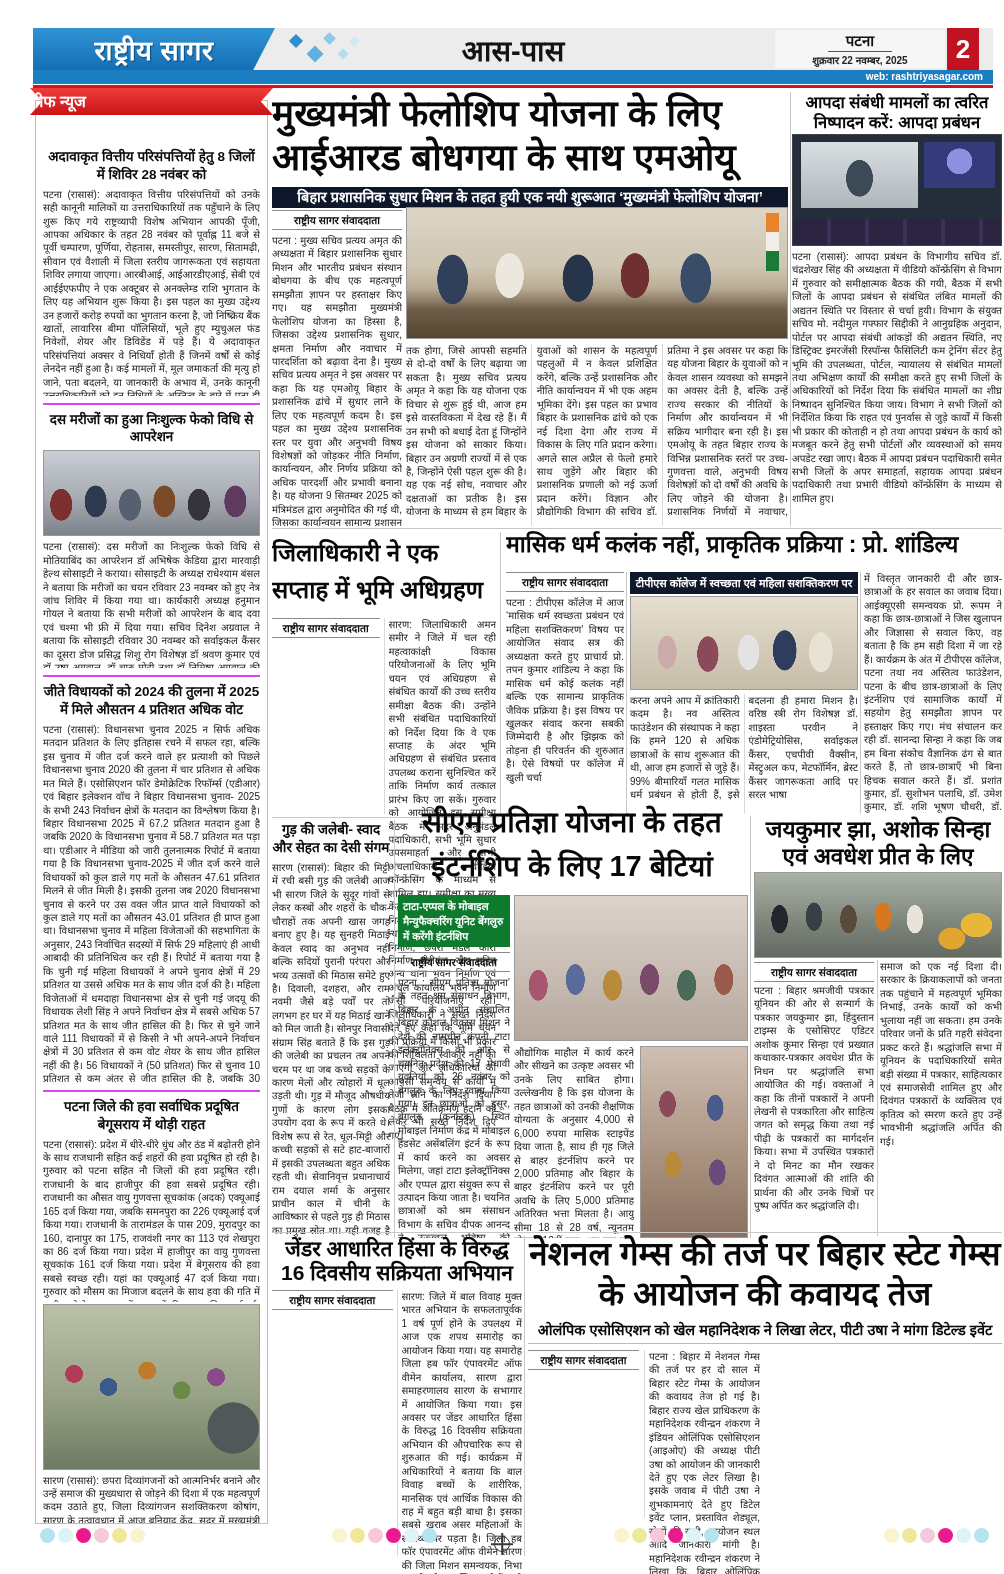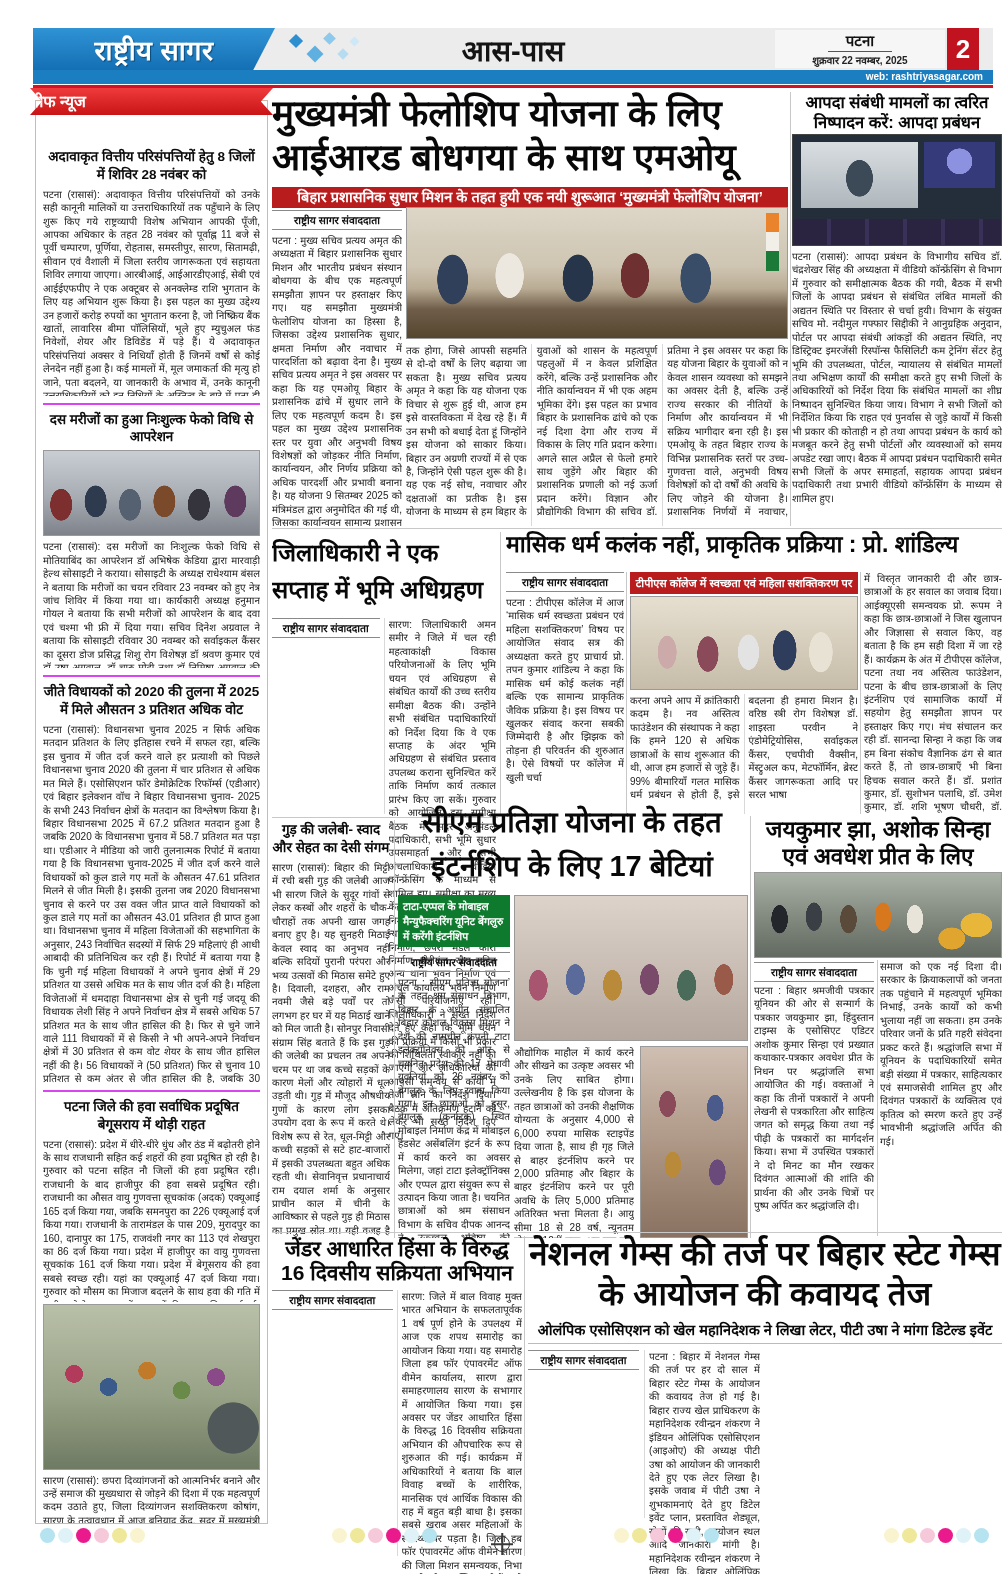--- a/index.html
+++ b/index.html
@@ -85,21 +85,21 @@
   #ph-tribute{background:
     radial-gradient(ellipse 26px 20px at 90% 62%,#e8b73a 60%,transparent 62%),
     radial-gradient(ellipse 22px 18px at 80% 78%,#e0a52e 60%,transparent 62%),
     radial-gradient(ellipse 14px 24px at 10% 55%,#23262b 58%,transparent 60%),
     radial-gradient(ellipse 14px 24px at 24% 52%,#3a3f46 58%,transparent 60%),
     radial-gradient(ellipse 14px 24px at 38% 55%,#5a4a3a 58%,transparent 60%),
     radial-gradient(ellipse 14px 24px at 52% 52%,#d8781e 58%,transparent 60%),
     radial-gradient(ellipse 14px 24px at 65% 55%,#e8e4da 58%,transparent 60%),
     linear-gradient(180deg,#aab2a8 0%,#7d857b 60%,#636a61 100%)}
   
-  .redbanner{background:#b91c1c;color:#fff;font-weight:800;text-align:center;overflow:hidden}
+  .redbanner{background:#0f172a;color:#fff;font-weight:800;text-align:center;overflow:hidden}
   .greenbanner{background:#0e7a2d;color:#fff;font-weight:800;font-size:10.5px;line-height:1.45;padding:4px 5px;overflow:hidden}
   
   .dots{position:absolute;display:flex}
   .dot{width:15px;height:15px;border-radius:50%;margin-right:3px;display:inline-block}
   .regmark{position:absolute;width:16px;height:16px;border:1.5px solid #3a3a3a;border-radius:50%}
   .regmark::before{content:"";position:absolute;left:50%;top:-4px;bottom:-4px;width:1.5px;background:#3a3a3a;transform:translateX(-50%)}
   .regmark::after{content:"";position:absolute;top:50%;left:-4px;right:-4px;height:1.5px;background:#3a3a3a;transform:translateY(-50%)}
 </style>
 </head>
 <body>
@@ -125,21 +125,21 @@
   <div class="webstrip">web: rashtriyasagar.com</div>
   <div class="redline"></div>
 
   <div class="ribbon">ब्रीफ न्यूज</div>
   <div class="briefbox">
     <div class="bh first">अदावाकृत वित्तीय परिसंपत्तियों हेतु 8 जिलों में शिविर 28 नवंबर को</div>
     <div class="bt" style="height:208px">पटना (रासासं): अदावाकृत वित्तीय परिसंपत्तियों को उनके सही कानूनी मालिकों या उत्तराधिकारियों तक पहुँचाने के लिए शुरू किए गये राष्ट्रव्यापी विशेष अभियान आपकी पूँजी, आपका अधिकार के तहत 28 नवंबर को पूर्वाह्न 11 बजे से पूर्वी चम्पारण, पूर्णिया, रोहतास, समस्तीपुर, सारण, सितामढ़ी, सीवान एवं वैशाली में जिला स्तरीय जागरूकता एवं सहायता शिविर लगाया जाएगा। आरबीआई, आईआरडीएआई, सेबी एवं आईईएफपीए ने एक अक्टूबर से अनक्लेम्ड राशि भुगतान के लिए यह अभियान शुरू किया है। इस पहल का मुख्य उद्देश्य उन हजारों करोड़ रुपयों का भुगतान करना है, जो निष्क्रिय बैंक खातों, लावारिस बीमा पॉलिसियों, भूले हुए म्युचुअल फंड निवेशों, शेयर और डिविडेंड में पड़े हैं। ये अदावाकृत परिसंपत्तियां अक्सर वे निधियाँ होती हैं जिनमें वर्षों से कोई लेनदेन नहीं हुआ है। कई मामलों में, मूल जमाकर्ता की मृत्यु हो जाने, पता बदलने, या जानकारी के अभाव में, उनके कानूनी उत्तराधिकारियों को इन निधियों के अस्तित्व के बारे में पता ही नहीं होता। राज्य स्तरीय बैंकर्स समिति के मार्गदर्शन में जिला के लीड बैंक द्वारा आयोजित इस शिविर में नागरिकों को बैंक खातों में अदावाकृत जमा, बीमा दावे, डिविडेंड, शेयर और म्युचुअल फंड जैसी योजनाओं के दावा प्रक्रिया में सहायता की जाएगी। इन शिविरों में सभी प्रमुख बैंक, बीमा कंपनियों, पेंशन विभाग, सेबी, आईईपीएफ की सहभागिता रहेगी।</div>
     <div class="bh">दस मरीजों का हुआ निःशुल्क फेको विधि से आपरेशन</div>
     <div class="photo" id="ph-eye" style="position:relative;width:100%;height:86px;margin:2px 0 4px"></div>
     <div class="bt" style="height:128px">पटना (रासासं): दस मरीजों का निःशुल्क फेको विधि से मोतियाबिंद का आपरेशन डॉ अभिषेक केडिया द्वारा मारवाड़ी हेल्थ सोसाइटी ने कराया। सोसाइटी के अध्यक्ष राधेश्याम बंसल ने बताया कि मरीजों का चयन रविवार 23 नवम्बर को हुए नेत्र जांच शिविर में किया गया था। कार्यकारी अध्यक्ष हनुमान गोयल ने बताया कि सभी मरीजों को आपरेशन के बाद दवा एवं चश्मा भी फ्री में दिया गया। सचिव दिनेश अग्रवाल ने बताया कि सोसाइटी रविवार 30 नवम्बर को सर्वाइकल कैंसर का दूसरा डोज प्रसिद्ध शिशु रोग विशेषज्ञ डॉ श्रवण कुमार एवं डॉ उषा अग्रवाल, डॉ चारु मोदी तथा डॉ निमिषा अग्रवाल की देख रेख में 30 लड़कियों को देगा। इसके साथ ही करीब तीस अन्य लड़कियों को सर्वाइकल कैंसर का प्रथम डोज भी दिया जाएगा। मौके पर संस्थापक अध्यक्ष महावीर अग्रवाल भी उपस्थित रहे।</div>
-    <div class="bh">जीते विधायकों को 2020 की तुलना में 2025 में मिले औसतन 3 प्रतिशत अधिक वोट</div>
+    <div class="bh">जीते विधायकों को 2024 की तुलना में 2025 में मिले औसतन 4 प्रतिशत अधिक वोट</div>
     <div class="bt" style="height:360px">पटना (रासासं): विधानसभा चुनाव 2025 न सिर्फ अधिक मतदान प्रतिशत के लिए इतिहास रचने में सफल रहा, बल्कि इस चुनाव में जीत दर्ज करने वाले हर प्रत्याशी को पिछले विधानसभा चुनाव 2020 की तुलना में चार प्रतिशत से अधिक मत मिले हैं। एसोसिएशन फॉर डेमोक्रेटिक रिफॉर्म्स (एडीआर) एवं बिहार इलेक्शन वॉच ने बिहार विधानसभा चुनाव- 2025 के सभी 243 निर्वाचन क्षेत्रों के मतदान का विश्लेषण किया है। बिहार विधानसभा 2025 में 67.2 प्रतिशत मतदान हुआ है जबकि 2020 के विधानसभा चुनाव में 58.7 प्रतिशत मत पड़ा था। एडीआर ने मीडिया को जारी तुलनात्मक रिपोर्ट में बताया गया है कि विधानसभा चुनाव-2025 में जीत दर्ज करने वाले विधायकों को कुल डाले गए मतों के औसतन 47.61 प्रतिशत मिलने से जीत मिली है। इसकी तुलना जब 2020 विधानसभा चुनाव से करने पर उस वक्त जीत प्राप्त वाले विधायकों को कुल डाले गए मतों का औसतन 43.01 प्रतिशत ही प्राप्त हुआ था। विधानसभा चुनाव में महिला विजेताओं की सहभागिता के अनुसार, 243 निर्वाचित सदस्यों में सिर्फ 29 महिलाएं ही आधी आबादी की प्रतिनिधित्व कर रही हैं। रिपोर्ट में बताया गया है कि चुनी गई महिला विधायकों ने अपने चुनाव क्षेत्रों में 29 प्रतिशत या उससे अधिक मत के साथ जीत दर्ज की है। महिला विजेताओं में धमदाहा विधानसभा क्षेत्र से चुनी गई जदयू की विधायक लेशी सिंह ने अपने निर्वाचन क्षेत्र में सबसे अधिक 57 प्रतिशत मत के साथ जीत हासिल की है। फिर से चुने जाने वाले 111 विधायकों में से किसी ने भी अपने-अपने निर्वाचन क्षेत्रों में 30 प्रतिशत से कम वोट शेयर के साथ जीत हासिल नहीं की है। 56 विधायकों ने (50 प्रतिशत) फिर से चुनाव 10 प्रतिशत से कम अंतर से जीत हासिल की है, जबकि 30 प्रतिशत से अधिक मतों के अंतर से भी जीत हासिल की है। अबकी बार के चुनाव में जीत दर्ज करने वाले विधायक औसतन कुल निबंधित मतदाताओं में से औसतन 32.1 प्रतिशत का ही प्रतिनिधित्व कर रहे हैं। उनको अपने विधानसभा क्षेत्र के कुल मतदाताओं का सिर्फ 32.1 प्रतिशत मत ही प्राप्त हुआ। इसकी तुलना 2020 विधानसभा चुनाव से करें तो उस चुनाव में जीतने वाले विधायकों को कुल वोटरों का औसतन 25.23 प्रतिशत मत ही मिला था। स्वच्छ छवि को निर्वाचित विधायकों ने भी जीत की मिसाल कायम की है।</div>
     <div class="bh">पटना जिले की हवा सर्वाधिक प्रदूषित बेगूसराय में थोड़ी राहत</div>
     <div class="bt" style="height:164px">पटना (रासासं): प्रदेश में धीरे-धीरे धुंध और ठंड में बढ़ोतरी होने के साथ राजधानी सहित कई शहरों की हवा प्रदूषित हो रही है। गुरुवार को पटना सहित नौ जिलों की हवा प्रदूषित रही। राजधानी के बाद हाजीपुर की हवा सबसे प्रदूषित रही। राजधानी का औसत वायु गुणवत्ता सूचकांक (अदक) एक्यूआई 165 दर्ज किया गया, जबकि समनपुरा का 226 एक्यूआई दर्ज किया गया। राजधानी के तारामंडल के पास 209, मुरादपुर का 160, दानापुर का 175, राजवंशी नगर का 113 एवं शेखपुरा का 86 दर्ज किया गया। प्रदेश में हाजीपुर का वायु गुणवत्ता सूचकांक 161 दर्ज किया गया। प्रदेश में बेगूसराय की हवा सबसे स्वच्छ रही। यहां का एक्यूआई 47 दर्ज किया गया। गुरुवार को मौसम का मिजाज बदलने के साथ हवा की गति में कमी आने के साथ हवा में धूलकणों की मात्रा अधिक पाई गई। हवा में धूलकणों की अधिकता बढ़ने के साथ सड़कों पर नगर निगम की ओर से पानी का छिड़काव जारी है। आने वाले दिनों में जब हवा की गति सतह पर कम होगी तो प्रदूषण की सघनता बढ़ेगी, जिससे समस्या बढ़ सकती है।</div>
     <div class="photo" id="ph-tricycle" style="position:relative;width:100%;height:166px;margin:2px 0 4px"></div>
     <div class="bt" style="height:86px">सारण (रासासं): छपरा दिव्यांगजनों को आत्मनिर्भर बनाने और उन्हें समाज की मुख्यधारा से जोड़ने की दिशा में एक महत्वपूर्ण कदम उठाते हुए, जिला दिव्यांगजन सशक्तिकरण कोषांग, सारण के तत्वावधान में आज बुनियाद केंद्र, सदर में मुख्यमंत्री दिव्यांगजन सशक्तिकरण योजना सम्बल के तहत एक विशेष वितरण समारोह आयोजित किया गया। इस कार्यक्रम में कुल तीस 30 दिव्यांग लाभुकों को निःशुल्क बैट्री चालित मोटर युक्त ट्राइसाइकिलें प्रदान की गई। जिला दिव्यांगजन सशक्तिकरण कोषांग के पदाधिकारी पूजा क़ुमारी ने बताया कि सम्बल योजना का मुख्य उद्देश्य चलंत दिव्यांगता से ग्रसित व्यक्तियों को सुगम आवागमन की सुविधा प्रदान करना है, जिससे वे बिना किसी सहारे के आसानी से अपने दैनिक कार्यों को पूरा कर सकें, शिक्षा ग्रहण कर सकें और रोजगार के अवसरों तक पहुंच बना सकें। इस बैट्री चालित ट्राइसाइकिल से दिव्यांगजनों की निर्भरता कम होगी और उनकी गतिशीलता में उल्लेखनीय वृद्धि होगी। लाभार्थियों के चेहरों पर नई ट्राइसाइकिल पाने की खुशी साफ झलक रही थी।</div>
   </div>
 
   <div class="abs hl" style="left:272px;top:92px;width:516px;height:92px;font-size:37px;line-height:1.18">मुख्यमंत्री फेलोशिप योजना के लिए आईआरड बोधगया के साथ एमओयू</div>
   <div class="abs redbanner" style="left:272px;top:187px;width:516px;height:21px;font-size:14.5px;line-height:21px">बिहार प्रशासनिक सुधार मिशन के तहत हुयी एक नयी शुरूआत ‘मुख्यमंत्री फेलोशिप योजना’</div>
   <div class="abs" style="left:272px;top:210px;width:130px;height:318px;overflow:hidden">

